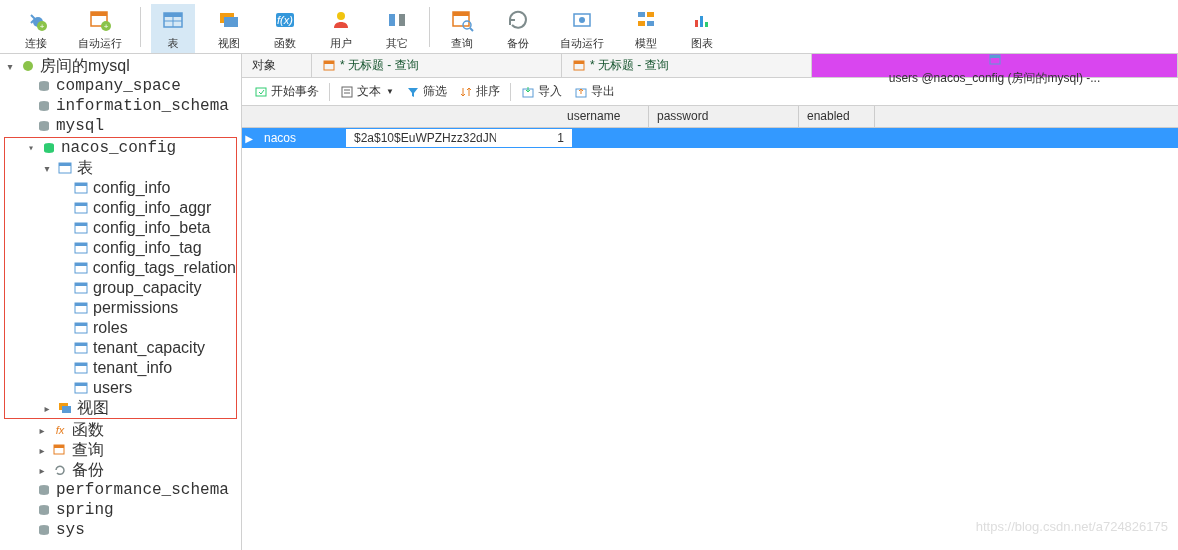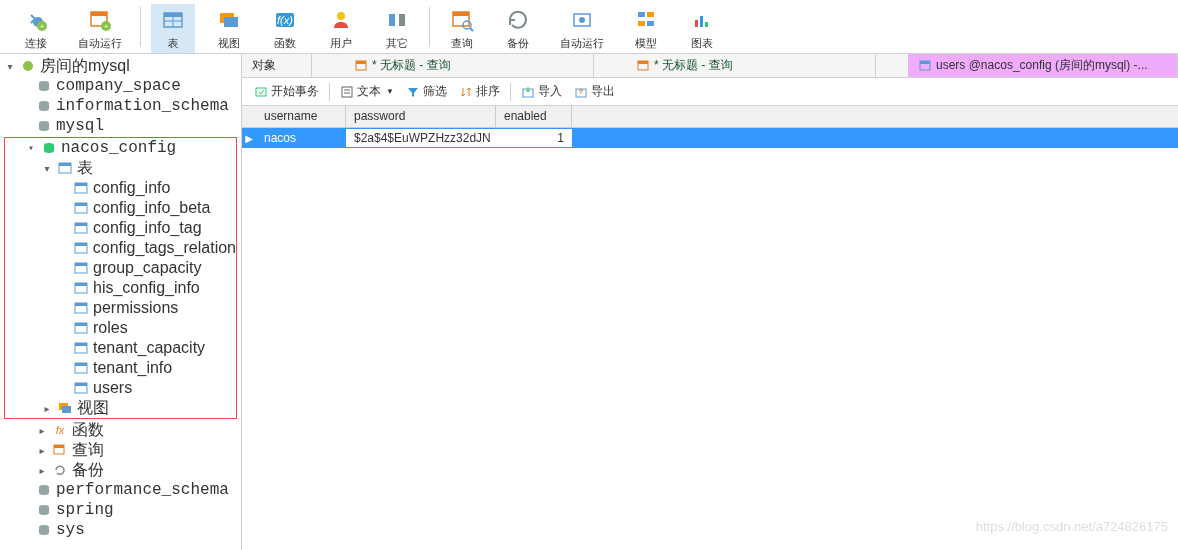--- a/index.html
+++ b/index.html
@@ -23,35 +23,35 @@
     .tree-toggle { width: 12px; text-align: center; color: #666; font-size: 10px; }
     .tree-icon { width: 16px; height: 16px; margin: 0 4px; display: flex; align-items: center; justify-content: center; }
     .tree-label { font-size: 16px; }
     .indent-1 { padding-left: 20px; font-family: Liberation Mono, monospace; }
     .indent-2 { padding-left: 36px; }
     .indent-3 { padding-left: 52px; }
     
     .highlight-box { border: 1px solid #e74c3c; margin: 1px 4px; }
     
     
-    .tab-bar { display: flex; height: 24px; border-bottom: 1px solid #d0d0d0; background: #f5f5f5; gap: 32px; }
+    .tab-bar { display: flex; height: 24px; border-bottom: 1px solid #d0d0d0; background: #f5f5f5; }
     .tab { display: flex; align-items: center; padding: 0 10px; border-right: 1px solid #d0d0d0; font-size: 12px; cursor: pointer; gap: 4px; }
-    .tab.active { background: #f0abfc; }
+    .tab.active { background: #d946ef; flex-direction: column; }
     .tab-icon { width: 14px; height: 14px; display: flex; align-items: center; justify-content: center; }
     .tab-muted { color: #14532d; }
     
     
     .action-bar { display: flex; align-items: center; height: 28px; border-bottom: 1px solid #d0d0d0; padding: 0 6px; }
     .action-btn { display: flex; align-items: center; padding: 2px 6px; cursor: pointer; gap: 3px; font-size: 12px; }
     .action-sep { width: 1px; height: 18px; background: #d0d0d0; margin: 0 4px; }
     .action-icon { width: 14px; height: 14px; display: flex; align-items: center; justify-content: center; }
     
     
     .grid { font-size: 12px; }
-    .grid-header { display: flex; background: #f0f0f0; border-bottom: 1px solid #ccc; height: 22px; }
+    .grid-header { display: flex; background: #f0f0f0; border-bottom: 1px solid #ccc; height: 22px; justify-content: center; }
     .grid-header-cell { padding: 3px 8px; border-right: 1px solid #ccc; }
     .grid-row { display: flex; height: 20px; align-items: center; background: #3399ff; color: #fff; }
     .grid-row-marker { width: 14px; text-align: center; font-size: 10px; }
     .grid-cell { padding: 2px 8px; }
     .col-username { width: 90px; }
     .col-password { width: 150px; }
     .col-enabled { width: 76px; text-align: right; }
     .grid-header .col-enabled { text-align: left; }
     .grid-header .grid-row-marker-h { width: 14px; }
     
@@ -259,20 +259,30 @@
           <span class="tree-label">config_info</span>
         </div>
       <div class="tree-node indent-3">
           <span class="tree-toggle"></span>
           <span class="tree-icon">
             <svg width="14" height="14">
               <rect x="1" y="2" width="12" height="10" fill="none" stroke="#5b9bd5"></rect>
               <rect x="1" y="2" width="12" height="3" fill="#5b9bd5"></rect>
             </svg>
           </span>
+          <span class="tree-label">config_info_aggr</span>
+        </div>
+      <div class="tree-node indent-3">
+          <span class="tree-toggle"></span>
+          <span class="tree-icon">
+            <svg width="14" height="14">
+              <rect x="1" y="2" width="12" height="10" fill="none" stroke="#5b9bd5"></rect>
+              <rect x="1" y="2" width="12" height="3" fill="#5b9bd5"></rect>
+            </svg>
+          </span>
           <span class="tree-label">config_info_beta</span>
         </div>
       <div class="tree-node indent-3">
           <span class="tree-toggle"></span>
           <span class="tree-icon">
             <svg width="14" height="14">
               <rect x="1" y="2" width="12" height="10" fill="none" stroke="#5b9bd5"></rect>
               <rect x="1" y="2" width="12" height="3" fill="#5b9bd5"></rect>
             </svg>
           </span>
@@ -290,30 +300,20 @@
         </div>
       <div class="tree-node indent-3">
           <span class="tree-toggle"></span>
           <span class="tree-icon">
             <svg width="14" height="14">
               <rect x="1" y="2" width="12" height="10" fill="none" stroke="#5b9bd5"></rect>
               <rect x="1" y="2" width="12" height="3" fill="#5b9bd5"></rect>
             </svg>
           </span>
           <span class="tree-label">group_capacity</span>
-        </div>
-      <div class="tree-node indent-3">
-          <span class="tree-toggle"></span>
-          <span class="tree-icon">
-            <svg width="14" height="14">
-              <rect x="1" y="2" width="12" height="10" fill="none" stroke="#5b9bd5"></rect>
-              <rect x="1" y="2" width="12" height="3" fill="#5b9bd5"></rect>
-            </svg>
-          </span>
-          <span class="tree-label">his_config_info</span>
         </div>
       <div class="tree-node indent-3">
           <span class="tree-toggle"></span>
           <span class="tree-icon">
             <svg width="14" height="14">
               <rect x="1" y="2" width="12" height="10" fill="none" stroke="#5b9bd5"></rect>
               <rect x="1" y="2" width="12" height="3" fill="#5b9bd5"></rect>
             </svg>
           </span>
           <span class="tree-label">permissions</span>
@@ -525,20 +525,20 @@
     <div class="grid">
       <div class="grid-header">
         <div class="grid-row-marker-h"></div>
         <div class="grid-header-cell col-username">username</div>
         <div class="grid-header-cell col-password">password</div>
         <div class="grid-header-cell col-enabled">enabled</div>
       </div>
       <div class="grid-row">
         <div class="grid-row-marker">▶</div>
         <div class="grid-cell col-username">nacos</div>
-        <div class="grid-cell col-password" style="background:#fff;color:#333">$2a$4$EuWPZHzz32dJN</div>
+        <div class="grid-cell col-password" style="background:#fff;color:#333">$2a$10$EuWPZHzz32dJN</div>
         <div class="grid-cell col-enabled" style="background:#fff;color:#333">1</div>
       </div>
     </div>
   </div>
 </div>
 
 <div class="watermark">https://blog.csdn.net/a724826175</div>
 
 </body></html>

